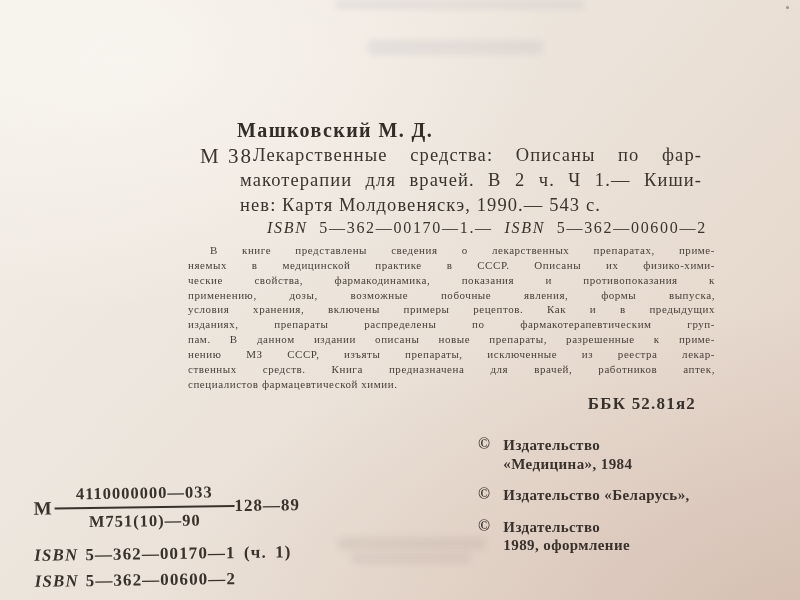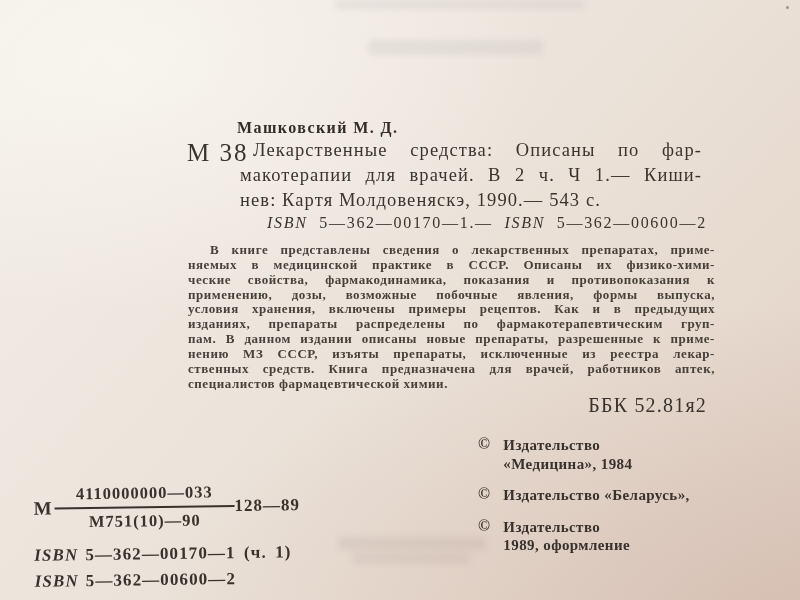--- a/index.html
+++ b/index.html
@@ -14,37 +14,37 @@
   
   .smudge{position:absolute;background:rgba(124,127,142,0.11);filter:blur(3px);border-radius:4px;}
   .sm1{left:335px;top:0;width:250px;height:9px;}
   .sm2{left:368px;top:40px;width:175px;height:15px;}
   .sm3{left:338px;top:537px;width:148px;height:13px;background:rgba(140,120,118,0.13);}
   .sm4{left:352px;top:553px;width:118px;height:11px;background:rgba(140,120,118,0.11);}
   .speck{position:absolute;left:786px;top:6px;width:3px;height:3px;border-radius:50%;background:rgba(95,85,78,0.55);}
 
   
   .header{position:absolute;left:187px;top:119px;width:478px;}
-  .author{margin-left:50px;font-weight:bold;font-size:16px;letter-spacing:1.4px;color:#332d28;}
+  .author{margin-left:50px;font-weight:bold;font-size:20px;letter-spacing:1.4px;color:#332d28;}
   .catalog{position:relative;margin-top:1px;}
-  .cat-index{position:absolute;left:0;top:1px;font-size:25px;letter-spacing:2px;text-align:center;}
+  .cat-index{position:absolute;left:13px;top:1px;font-size:21px;letter-spacing:2px;text-align:center;}
   .cat-lines{margin-left:53px;width:462px;font-size:18.5px;line-height:25px;letter-spacing:1.1px;color:#3b342e;}
   .cl{width:100%;box-sizing:border-box;}
   .cl-just{text-align:justify;text-align-last:justify;}
   .cl1{padding-left:13px;}
   .isbn-top{margin-left:80px;margin-top:1px;font-size:16px;letter-spacing:1.7px;word-spacing:6px;white-space:nowrap;color:#3b342e;}
   .isbn-top .lbl{font-style:italic;}
 
   
-  .annotation{position:absolute;left:188px;top:243px;width:527px;font-size:13px;font-weight:bold;line-height:14.85px;letter-spacing:0.55px;color:#48413a;}
+  .annotation{position:absolute;left:188px;top:243px;width:527px;font-size:11px;font-weight:normal;line-height:14.85px;letter-spacing:0.55px;color:#48413a;}
   .an{width:100%;}
   .an-just{text-align:justify;text-align-last:justify;}
   .an-indent{text-indent:22px;}
 
-  .bbk{position:absolute;right:93px;top:394px;font-size:20px;font-weight:normal;letter-spacing:1.2px;color:#39322c;}
+  .bbk{position:absolute;right:104px;top:394px;font-size:17px;font-weight:bold;letter-spacing:1.2px;color:#39322c;}
 
   
   .imprint{position:absolute;left:34px;top:483px;transform:rotate(-0.8deg);font-weight:bold;color:#39322c;}
   .frac-row{display:flex;align-items:center;}
   .fprefix{font-size:19px;letter-spacing:1px;margin-right:2px;}
   .frac{display:flex;flex-direction:column;width:180px;text-align:center;font-size:16.5px;letter-spacing:1px;}
   .fnum{border-bottom:2.5px solid #39322c;padding-bottom:3px;}
   .fden{padding-top:3px;}
   .fsuffix{font-size:17px;letter-spacing:1px;text-align:right;}
   .isbn-row{font-size:17px;letter-spacing:1.1px;word-spacing:3px;white-space:nowrap;}

